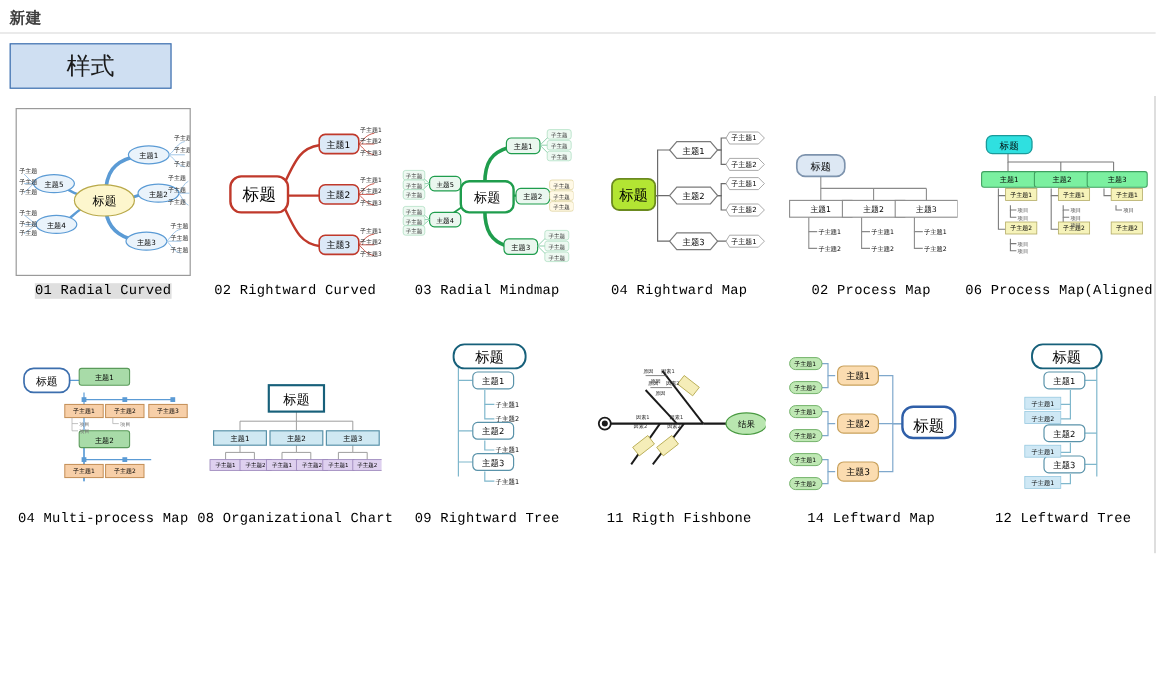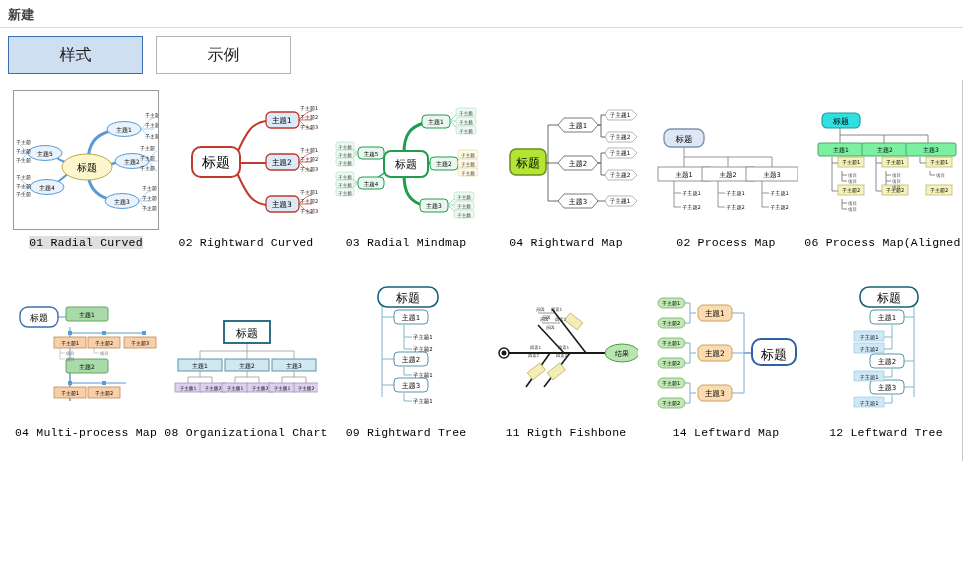--- a/index.html
+++ b/index.html
@@ -18,21 +18,21 @@
   }
   .header-title{
     font-size:13px;font-weight:bold;color:#404040;letter-spacing:.5px;
   }
 
   
   .tabbar{display:flex;gap:13px;padding:8px 0 0 8px;}
   .tab{
     width:135px;height:38px;box-sizing:border-box;
     display:flex;align-items:center;justify-content:center;
-    font-size:16px;color:#1a1a1a;
+    font-size:20px;color:#1a1a1a;
     background:#ffffff;border:1px solid #b4b4b4;
     cursor:default;
   }
   .tab.active{
     background:#cfdff2;border:1px solid #3d6fae;
   }
 
   
   .content{
     position:absolute;left:0;top:80px;right:0;bottom:0;
@@ -70,23 +70,20 @@
 
 <div class="page">
 
   <div class="header">
     <div class="header-title">新建</div>
   </div>
 
   <div class="tabbar">
     <div class="tab active">
       <span>样式</span>
-    </div>
-    <div class="tab">
-      <span>示例</span>
     </div>
   </div>
 
   <div class="content">
     <div class="grid">
 
       <div class="cell selected">
         <div class="thumb">
           <svg width="146" height="140" viewBox="0 0 146 140">
             <g stroke="#5b9bd5" fill="none">

